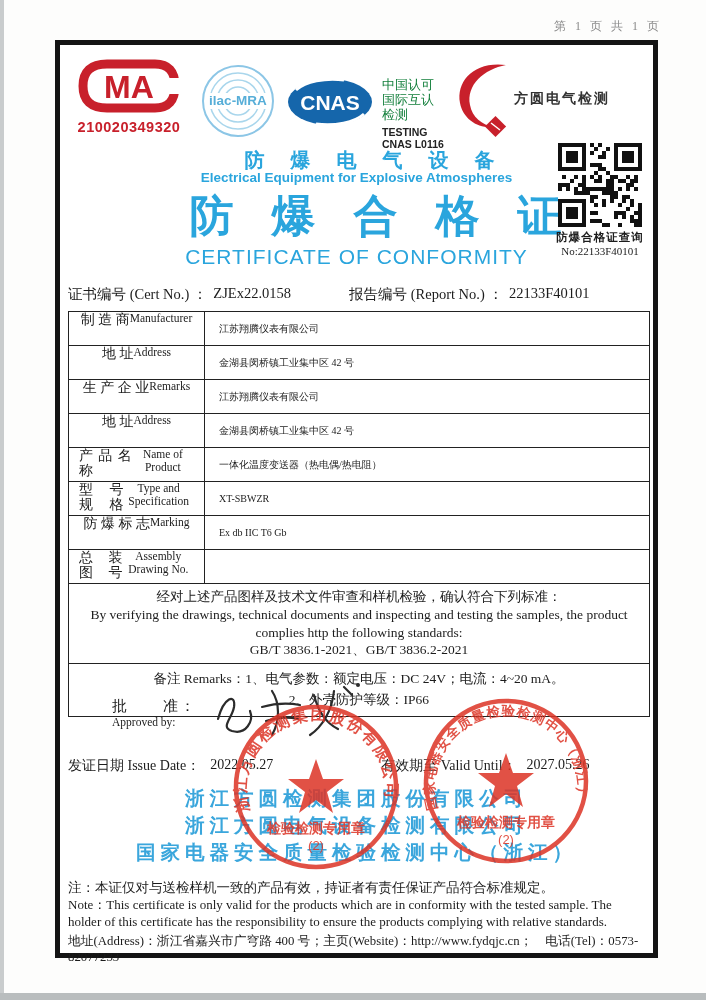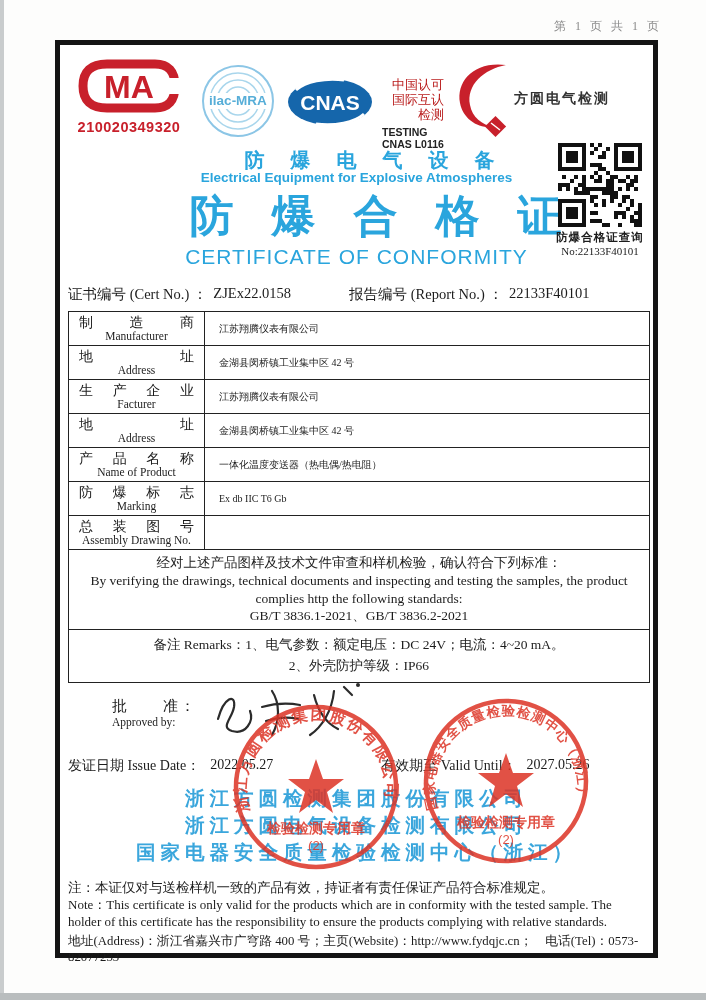--- a/index.html
+++ b/index.html
@@ -15,21 +15,21 @@
     position:absolute;left:55px;top:40px;width:593px;height:908px;
     border:5px solid #141414;background:#fff;
   }
   
   .logo-row{position:absolute;left:8px;top:12px;width:575px;height:92px;}
   .cma{position:absolute;left:6px;top:2px;width:110px;text-align:center;}
   .cma-number{font-family:"Liberation Sans",sans-serif;font-weight:bold;color:#c8202b;font-size:14.5px;margin-top:2px;letter-spacing:0.5px;}
   .ilac{position:absolute;left:132px;top:6px;}
   .cnas-wrap{position:absolute;left:218px;top:20px;display:flex;}
   .cnas-side{margin-left:8px;font-family:"Liberation Sans",sans-serif;}
-  .cnas-cn{font-size:13px;line-height:15px;color:#b91c1c;text-align:right;}
+  .cnas-cn{font-size:13px;line-height:15px;color:#15803d;}
   .cnas-testing{font-size:10.5px;font-weight:bold;color:#222;margin-top:4px;line-height:12px;}
   .fy{position:absolute;left:382px;top:2px;display:flex;align-items:center;}
   .fy-label{font-size:14px;color:#333;letter-spacing:2px;margin-left:-6px;margin-top:-8px;font-weight:bold;}
   
   .hdr{position:absolute;left:0;width:100%;text-align:center;color:#2aa5dd;font-family:"Liberation Sans",sans-serif;}
   .hdr-cn{top:102px;font-size:20px;font-weight:bold;letter-spacing:26px;padding-left:26px;}
   .hdr-en{top:125px;font-size:13.5px;font-weight:bold;}
   .title-cn{top:142px;font-size:44px;font-weight:bold;letter-spacing:38px;padding-left:38px;}
   .title-en{top:200px;font-size:21px;letter-spacing:1px;}
   
@@ -37,21 +37,21 @@
   .qr-code{width:84px;height:84px;margin:0 auto;}
   .qr-caption{font-size:11.5px;font-weight:bold;letter-spacing:1px;margin-top:3px;}
   .qr-number{font-size:11px;color:#222;}
   
   .cert-row{position:absolute;left:8px;top:240px;width:582px;font-size:14.5px;display:flex;}
   .cert-row .val{margin-left:6px;}
   .cert-row .grp2{margin-left:58px;display:flex;}
   
   .info-table{position:absolute;left:8px;top:266px;width:582px;border:1.5px solid #222;background:#fff;box-sizing:border-box;}
   .t-row{display:flex;border-bottom:1px solid #222;height:33px;}
-  .t-label{width:136px;border-right:1px solid #222;display:flex;flex-direction:column;justify-content:center;box-sizing:border-box;padding:0 10px;}
+  .t-label{width:136px;border-right:1px solid #222;display:flex;justify-content:center;box-sizing:border-box;padding:0 10px;}
   .t-label .cn{font-size:14px;text-align:justify;text-align-last:justify;line-height:15px;}
   .t-label .en{font-size:11.5px;text-align:center;line-height:13px;}
   .t-value{flex:1;display:flex;align-items:center;padding-left:14px;font-size:10px;}
   .t-full{border-bottom:1px solid #222;padding:4px 8px;font-size:13.5px;line-height:1.32;text-align:center;}
   .t-full:last-child{border-bottom:none;}
   .t-remarks{padding:5px 8px;font-size:13.5px;line-height:1.55;border-bottom:none;}
   
   .approve{position:absolute;left:52px;top:652px;}
   .approve .cn{font-size:15px;letter-spacing:2px;}
   .approve .en{font-size:11.5px;}
@@ -279,37 +279,44 @@
     <div class="t-row">
       <div class="t-label">
           <div class="cn">地 址</div>
           <div class="en">Address</div>
         </div>
       <div class="t-value">金湖县闵桥镇工业集中区 42 号</div>
     </div>
     <div class="t-row">
       <div class="t-label">
           <div class="cn">生 产 企 业</div>
-          <div class="en">Facturer</div>
+          <div class="en">Remarks</div>
         </div>
       <div class="t-value">江苏翔腾仪表有限公司</div>
     </div>
     <div class="t-row">
       <div class="t-label">
           <div class="cn">地 址</div>
           <div class="en">Address</div>
         </div>
       <div class="t-value">金湖县闵桥镇工业集中区 42 号</div>
     </div>
     <div class="t-row">
       <div class="t-label">
           <div class="cn">产 品 名 称</div>
           <div class="en">Name of Product</div>
         </div>
       <div class="t-value">一体化温度变送器（热电偶/热电阻）</div>
+    </div>
+    <div class="t-row">
+      <div class="t-label">
+          <div class="cn">型 号 规 格</div>
+          <div class="en">Type and Specification</div>
+        </div>
+      <div class="t-value">XT-SBWZR</div>
     </div>
     <div class="t-row">
       <div class="t-label">
           <div class="cn">防 爆 标 志</div>
           <div class="en">Marking</div>
         </div>
       <div class="t-value">Ex db IIC T6 Gb</div>
     </div>
     <div class="t-row">
       <div class="t-label">

